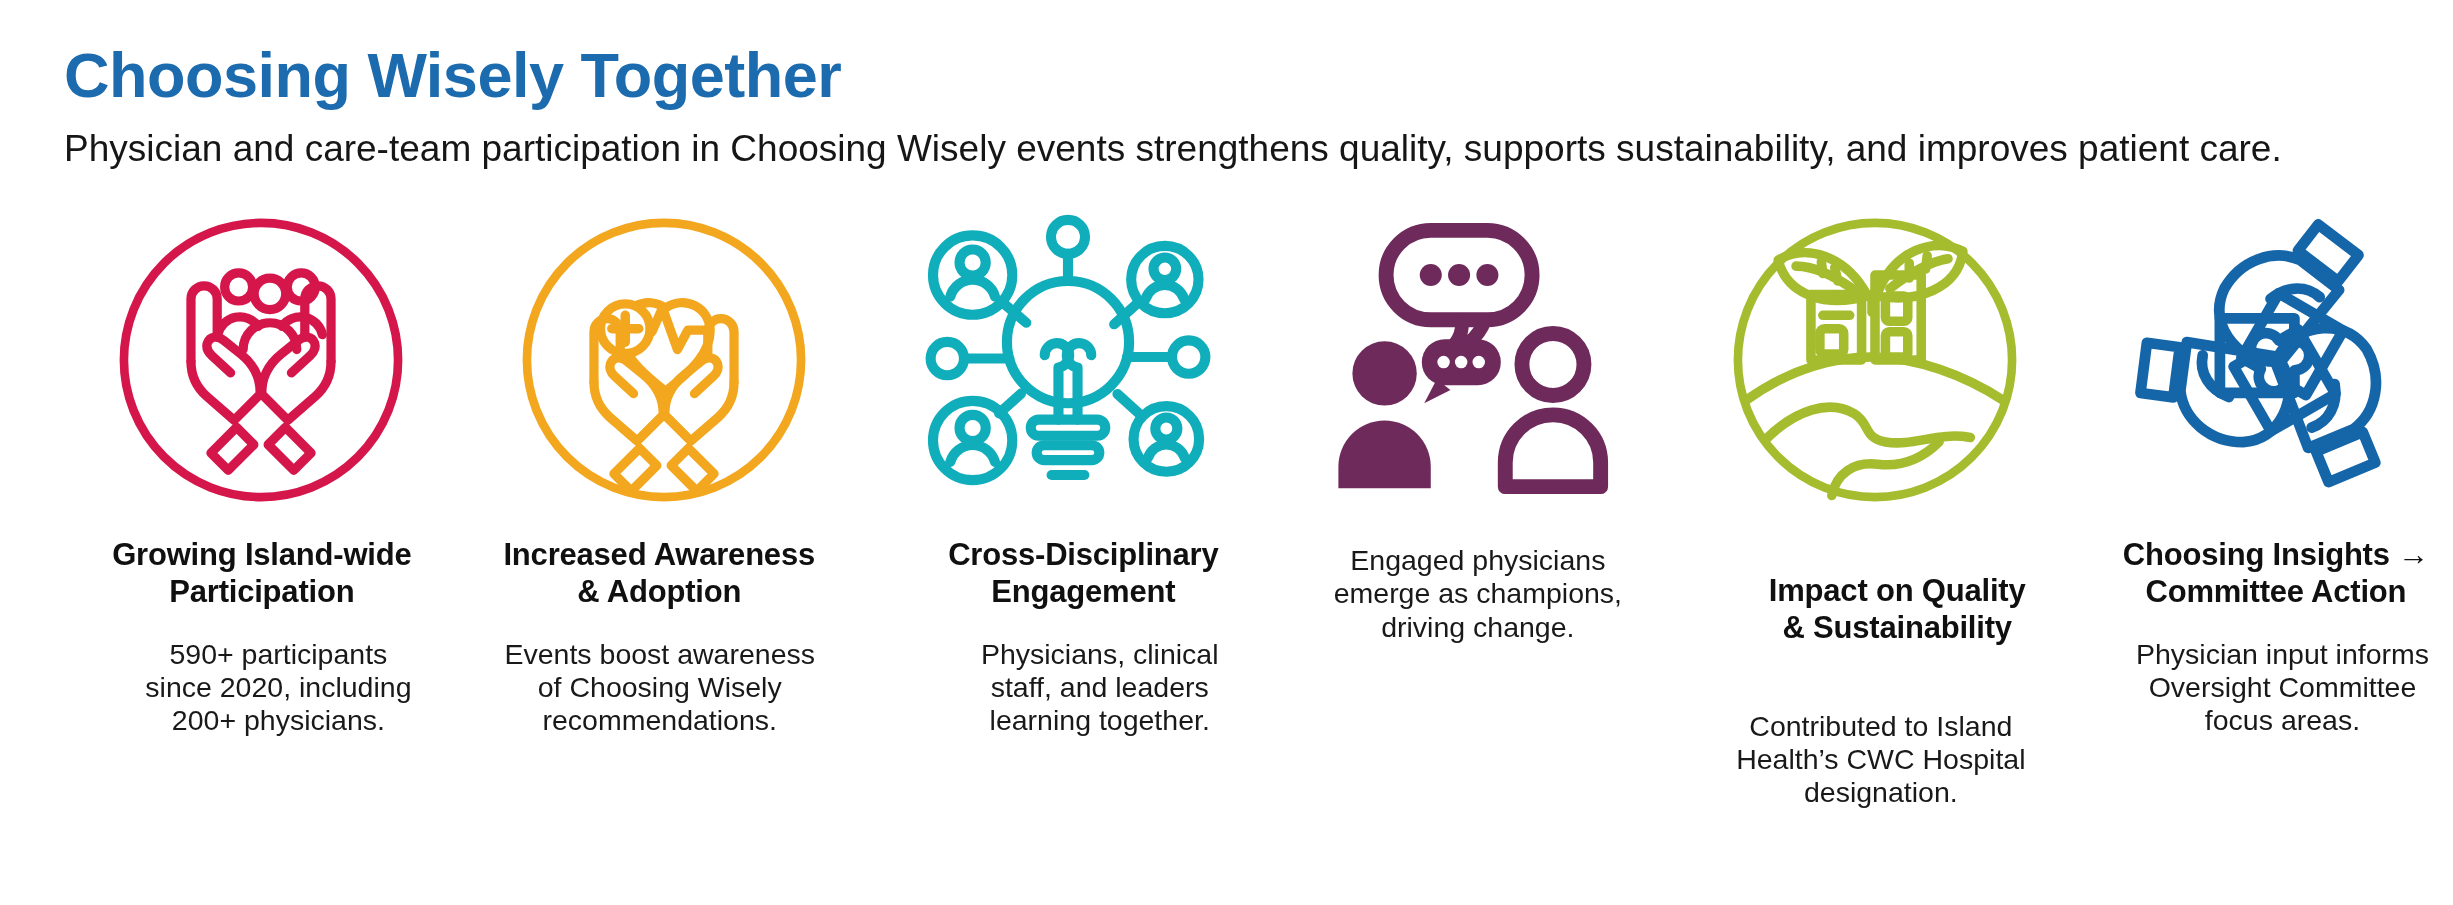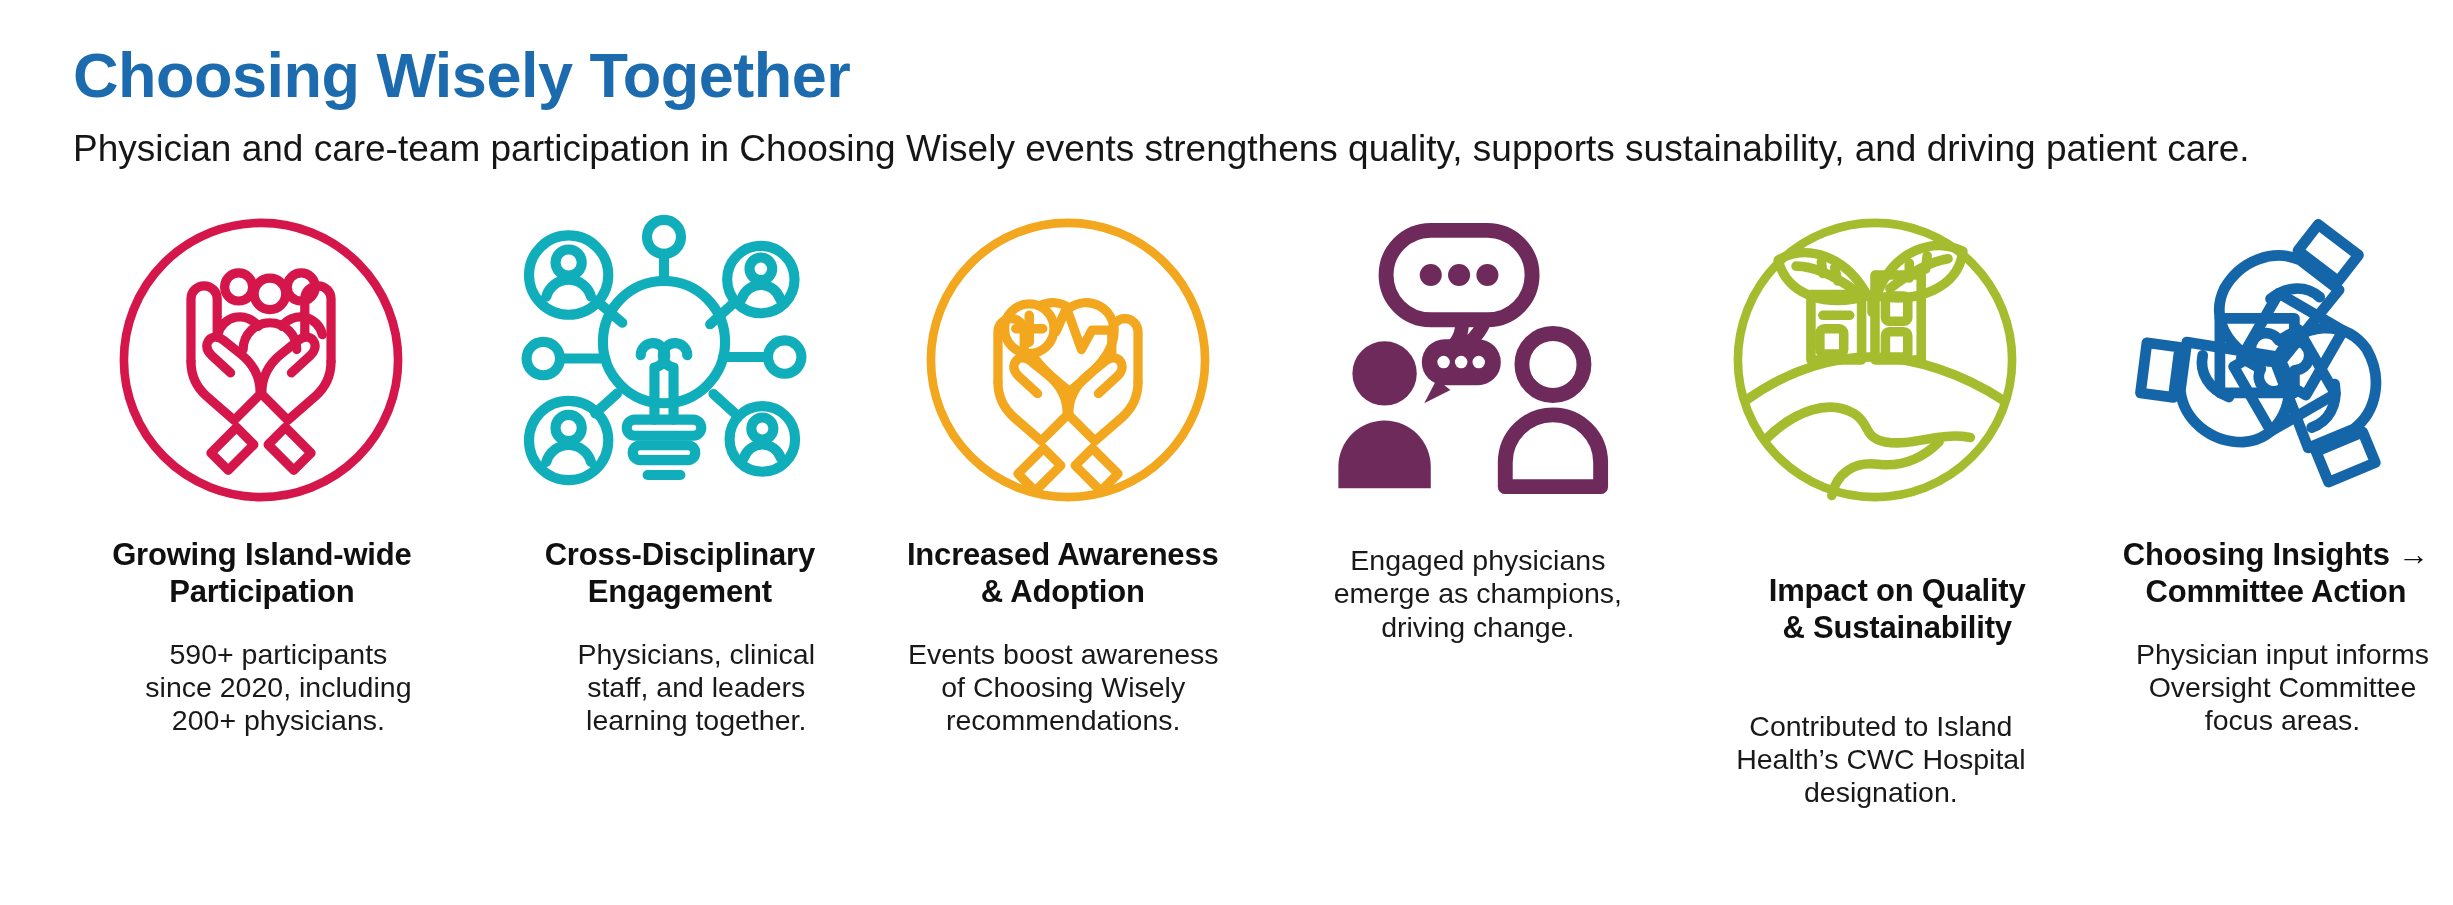--- a/index.html
+++ b/index.html
@@ -1,21 +1,21 @@
 <!DOCTYPE html>
 <html><head>
 <meta charset="utf-8">
 <style>
   html,body{margin:0;padding:0;background:#ffffff;}
   body{
     width:2453px;height:905px;overflow:hidden;
     font-family:"Liberation Sans","DejaVu Sans",sans-serif;
     -webkit-font-smoothing:antialiased;
   }
-  .header{padding:40px 60px 0 64px;margin-left:9px;}
+  .header{padding:40px 60px 0 64px;}
   .page-title{
     margin:0;font-size:63px;font-weight:800;letter-spacing:-0.5px;line-height:1.12;
   }
   .subtitle{
     margin-top:16px;font-size:37px;line-height:1.2;color:#161616;max-width:2330px;
   }
   .columns{display:flex;margin-top:32px;padding:0 16px;}
   .col{flex:1 1 0;display:flex;flex-direction:column;align-items:flex-end;padding:0 8px;min-width:0;}
   .icon-box{width:302px;height:314px;display:flex;align-items:center;justify-content:center;}
   svg.icon{width:298px;height:298px;display:block;}
@@ -26,21 +26,21 @@
   .body-text{
     margin-top:27px;font-size:28.5px;line-height:1.17;color:#191919;
     white-space:pre-line;text-align:center;
   }
 </style>
 </head>
 <body>
 
 <div class="header">
   <h1 class="page-title" style="color: rgb(27, 107, 174);">Choosing Wisely Together</h1>
-  <div class="subtitle">Physician and care-team participation in Choosing Wisely events strengthens quality, supports sustainability, and driving patient care.</div>
+  <div class="subtitle">Physician and care-team participation in Choosing Wisely events strengthens quality, supports sustainability, and improves patient care.</div>
 </div>
 
 <div class="columns">
 
   <div class="col" style="color: rgb(213, 22, 75);">
     <div class="icon-box">
       <svg class="icon" viewBox="0 0 100 100" fill="none" stroke="currentColor" stroke-width="3.1" stroke-linecap="round" stroke-linejoin="round">
         <circle cx="50" cy="50" r="46" stroke-width="2.9"></circle>
         <circle cx="42.5" cy="25.5" r="4.7"></circle>
         <circle cx="53" cy="27.8" r="5.3"></circle>
@@ -58,20 +58,47 @@
           <path d="M26.5 50.5 V29.5 a4.4 4.4 0 0 1 8.8 0 V41.5"></path>
           <path d="M41.8 72.6 l-8.6 8.6 5.8 5.8 8.6 -8.6 z"></path>
         </g>
       </svg>
     </div>
     <div class="heading">Growing Island-wide
 Participation</div>
     <div class="body-text">590+ participants
 since 2020, including
 200+ physicians.</div>
+  </div>
+
+  <div class="col" style="color: rgb(242, 167, 30);">
+    <div class="icon-box">
+      <svg class="icon" viewBox="0 0 100 100" fill="none" stroke="currentColor" stroke-width="3.1" stroke-linecap="round" stroke-linejoin="round">
+        <circle cx="50" cy="50" r="46" stroke-width="2.9"></circle>
+        <path d="M50.5 60.5 c-9 -7 -15 -13 -15 -20.3 a9.4 9.4 0 0 1 15 -7.6 a9.4 9.4 0 0 1 15 7.6 c0 7.3 -6 13.3 -15 20.3 z"></path>
+        <path d="M41 40.5 h5 l3.5 -8 5 14 3.5 -6.5 h6"></path>
+        <circle cx="37" cy="39.5" r="8.3" fill="#ffffff"></circle>
+        <path d="M37 35 v9 M32.5 39.5 h9" stroke-width="3.2"></path>
+        <g transform="translate(0 7)">
+          <path d="M26.5 50.5 c0 4.6 1.8 8.6 5.3 11.7 l9.2 8 8.7 -8.7 c.2 -5.6 -2.1 -10 -6.6 -13.6 l-5.6 -4.5 c-2.3 -1.8 -4.7 -1.3 -5.5 .9 -.5 1.5 .1 2.9 1.5 4.2 l6.3 5.8"></path>
+          <path d="M26.5 50.5 V33.5 a4.4 4.4 0 0 1 8.8 0 V41.5"></path>
+          <path d="M41.8 72.6 l-8.6 8.6 5.8 5.8 8.6 -8.6 z"></path>
+        </g>
+        <g transform="translate(100 7) scale(-1 1)">
+          <path d="M26.5 50.5 c0 4.6 1.8 8.6 5.3 11.7 l9.2 8 8.7 -8.7 c.2 -5.6 -2.1 -10 -6.6 -13.6 l-5.6 -4.5 c-2.3 -1.8 -4.7 -1.3 -5.5 .9 -.5 1.5 .1 2.9 1.5 4.2 l6.3 5.8"></path>
+          <path d="M26.5 50.5 V33.5 a4.4 4.4 0 0 1 8.8 0 V41.5"></path>
+          <path d="M41.8 72.6 l-8.6 8.6 5.8 5.8 8.6 -8.6 z"></path>
+        </g>
+      </svg>
+    </div>
+    <div class="heading">Increased Awareness
+&amp; Adoption</div>
+    <div class="body-text">Events boost awareness
+of Choosing Wisely
+recommendations.</div>
   </div>
 
   <div class="col" style="color: rgb(16, 173, 187);">
     <div class="icon-box">
       <svg class="icon" viewBox="0 0 100 100" fill="none" stroke="currentColor" stroke-width="3.4" stroke-linecap="round" stroke-linejoin="round">
         <circle cx="50" cy="44" r="20.5"></circle>
         <rect x="37.5" y="70" width="25" height="5.4" rx="2.7"></rect>
         <rect x="39.5" y="78.6" width="21" height="5" rx="2.5"></rect>
         <path d="M44.5 88.6 h11"></path>
         <path d="M46.8 70 V52.5 a4.1 4.1 0 1 0 -4.6 -4.1"></path>
@@ -100,47 +127,20 @@
         <path d="M74.2 68.3 l-7.6 -6.9"></path>
       </svg>
     </div>
     <div class="heading">Cross-Disciplinary
 Engagement</div>
     <div class="body-text">Physicians, clinical
 staff, and leaders
 learning together.</div>
   </div>
 
-  <div class="col" style="color: rgb(242, 167, 30);">
-    <div class="icon-box">
-      <svg class="icon" viewBox="0 0 100 100" fill="none" stroke="currentColor" stroke-width="3.1" stroke-linecap="round" stroke-linejoin="round">
-        <circle cx="50" cy="50" r="46" stroke-width="2.9"></circle>
-        <path d="M50.5 60.5 c-9 -7 -15 -13 -15 -20.3 a9.4 9.4 0 0 1 15 -7.6 a9.4 9.4 0 0 1 15 7.6 c0 7.3 -6 13.3 -15 20.3 z"></path>
-        <path d="M41 40.5 h5 l3.5 -8 5 14 3.5 -6.5 h6"></path>
-        <circle cx="37" cy="39.5" r="8.3" fill="#ffffff"></circle>
-        <path d="M37 35 v9 M32.5 39.5 h9" stroke-width="3.2"></path>
-        <g transform="translate(0 7)">
-          <path d="M26.5 50.5 c0 4.6 1.8 8.6 5.3 11.7 l9.2 8 8.7 -8.7 c.2 -5.6 -2.1 -10 -6.6 -13.6 l-5.6 -4.5 c-2.3 -1.8 -4.7 -1.3 -5.5 .9 -.5 1.5 .1 2.9 1.5 4.2 l6.3 5.8"></path>
-          <path d="M26.5 50.5 V33.5 a4.4 4.4 0 0 1 8.8 0 V41.5"></path>
-          <path d="M41.8 72.6 l-8.6 8.6 5.8 5.8 8.6 -8.6 z"></path>
-        </g>
-        <g transform="translate(100 7) scale(-1 1)">
-          <path d="M26.5 50.5 c0 4.6 1.8 8.6 5.3 11.7 l9.2 8 8.7 -8.7 c.2 -5.6 -2.1 -10 -6.6 -13.6 l-5.6 -4.5 c-2.3 -1.8 -4.7 -1.3 -5.5 .9 -.5 1.5 .1 2.9 1.5 4.2 l6.3 5.8"></path>
-          <path d="M26.5 50.5 V33.5 a4.4 4.4 0 0 1 8.8 0 V41.5"></path>
-          <path d="M41.8 72.6 l-8.6 8.6 5.8 5.8 8.6 -8.6 z"></path>
-        </g>
-      </svg>
-    </div>
-    <div class="heading">Increased Awareness
-&amp; Adoption</div>
-    <div class="body-text">Events boost awareness
-of Choosing Wisely
-recommendations.</div>
-  </div>
-
   <div class="col" style="color: rgb(111, 42, 92);">
     <div class="icon-box">
       <svg class="icon" viewBox="0 0 100 100" fill="none" stroke="currentColor" stroke-width="5" stroke-linecap="round" stroke-linejoin="round">
         <rect x="21.5" y="6.5" width="49" height="30" rx="15"></rect>
         <path d="M47 36.5 c.3 4.8 -1.6 8.3 -5.4 10.8 5.8 -.9 10.6 -4.3 13.2 -10.8" stroke-width="4.6"></path>
         <circle cx="36.5" cy="21.5" r="3.7" fill="currentColor" stroke="none"></circle>
         <circle cx="46" cy="21.5" r="3.7" fill="currentColor" stroke="none"></circle>
         <circle cx="55.5" cy="21.5" r="3.7" fill="currentColor" stroke="none"></circle>
         <rect x="33.5" y="43" width="26.5" height="15.5" rx="7.7" fill="currentColor" stroke="none"></rect>
         <path d="M38.5 56.5 l-4.2 8 8.8 -4.4 z" fill="currentColor" stroke="none"></path>

